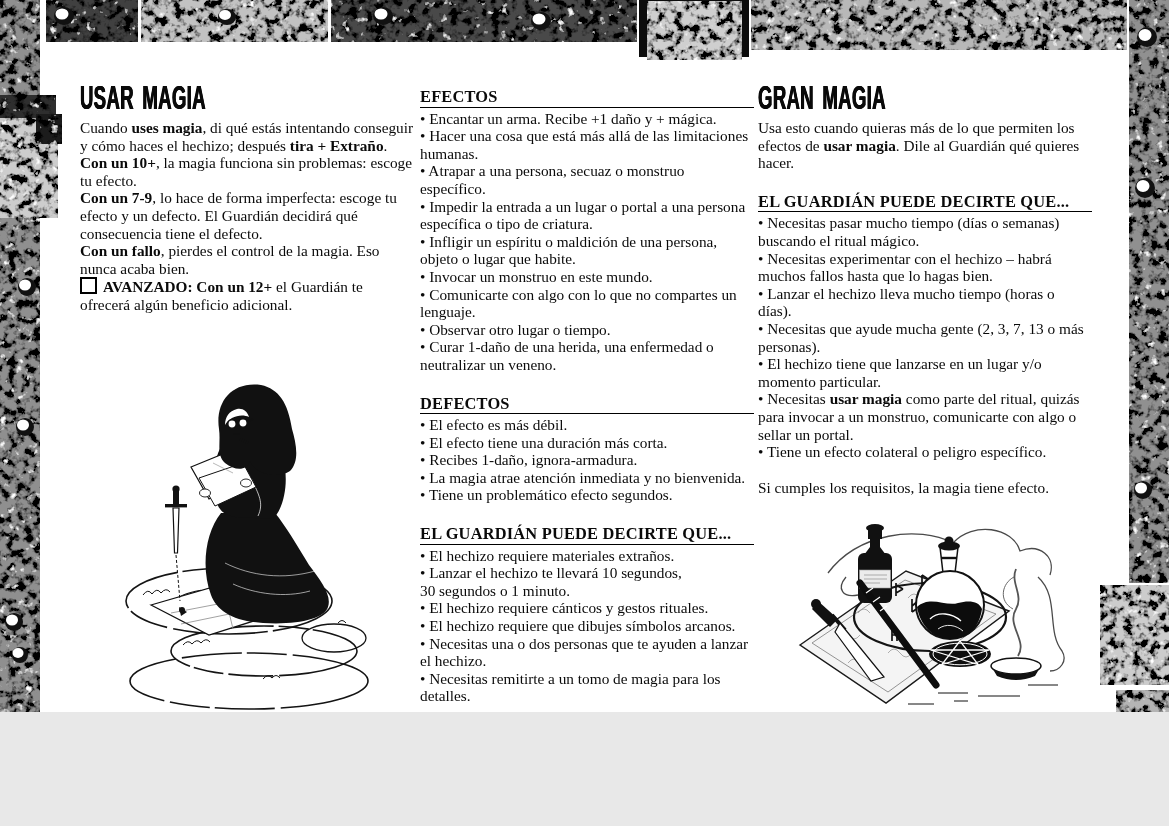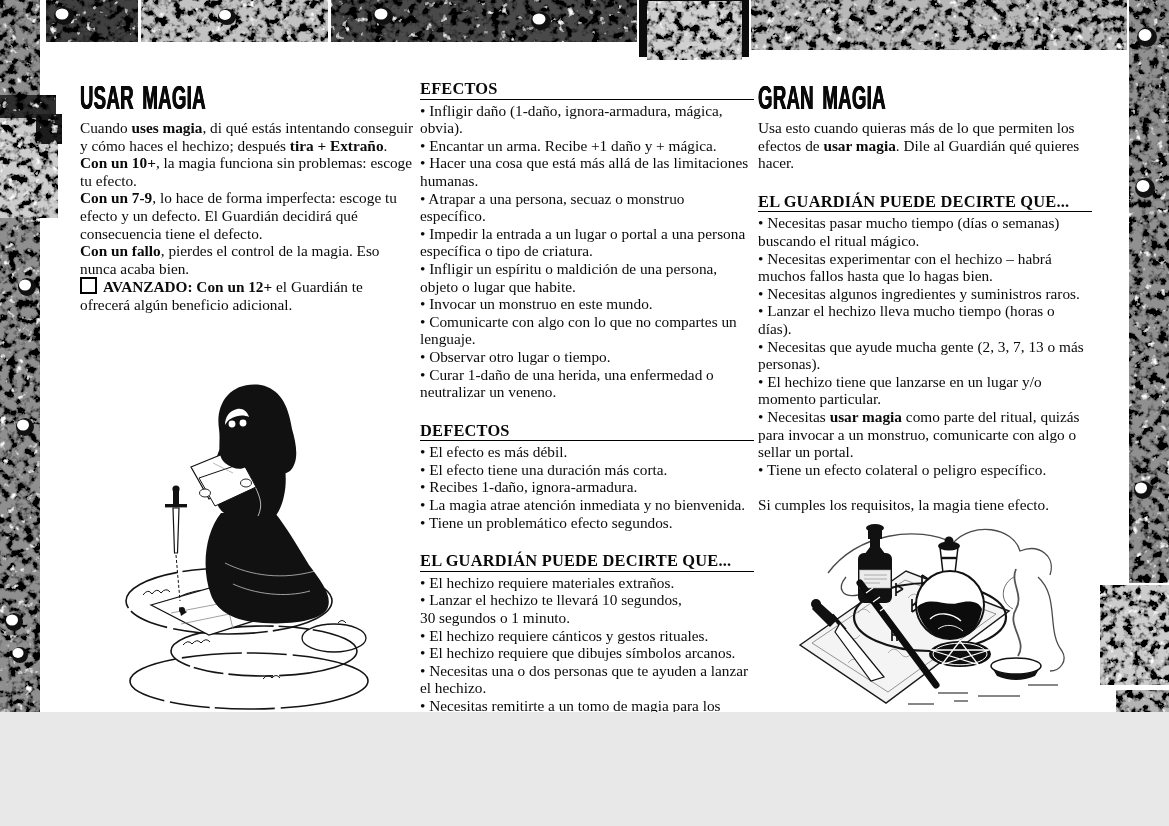--- a/index.html
+++ b/index.html
@@ -7,21 +7,21 @@
         font-family:"Liberation Serif",serif;color:#0a0a0a}
   .col{position:absolute;font-size:15.3px;line-height:17.6px}
   .movetitle{font-family:"Liberation Sans",sans-serif;font-weight:bold;font-size:31px;
         line-height:1.0;white-space:nowrap;letter-spacing:0.5px;word-spacing:5px;
         transform:scale(0.60,1.1);transform-origin:0 60%;margin:0 0 6px 0;
         text-shadow:0.6px 0 0 #000,-0.6px 0 0 #000}
   .para,.li{margin:0}
   .b{font-weight:bold}
   .i{}
   .sec{margin-top:21px}
-  .sec.first{margin-top:4px}
+  .sec.first{margin-top:12px}
   .sechead{font-size:16.4px;font-weight:bold;letter-spacing:0.2px;margin:0 0 2px 0;
         border-bottom:1.6px solid #000;padding-bottom:1px}
   .closing{margin:18px 0 0 0}
   .cbox{display:inline-block;width:13px;height:13px;border:2px solid #000;
         vertical-align:-2px;margin-right:6px}
   .illus{position:absolute}
   .borderlayer{position:absolute;left:0;top:0;z-index:3;pointer-events:none}
   .content{position:relative;z-index:2}
 </style>
 </head>
@@ -94,21 +94,20 @@
           <path d="M120,51 L127,51" stroke="#111" stroke-width="1.6"></path>
           <path d="M127,56 L135,60" stroke="#111" stroke-width="2.4"></path>
         </g>
       </svg>
     </div>
 
     <div class="col" style="left:420px;top:76px;width:334px">
       <div class="sec first">
         <h3 class="sechead">EFECTOS</h3>
         <div>
-            <p class="li"><span>• Infligir daño (1-daño, ignora-armadura, mágica, obvia).</span></p>
             <p class="li"><span>• Encantar un arma. Recibe +1 daño y + mágica.</span></p>
             <p class="li"><span>• Hacer una cosa que está más allá de las limitaciones humanas.</span></p>
             <p class="li"><span>• Atrapar a una persona, secuaz o monstruo específico.</span></p>
             <p class="li"><span>• Impedir la entrada a un lugar o portal a una persona específica o  tipo de criatura.</span></p>
             <p class="li"><span>• Infligir un espíritu o maldición de una persona, objeto o lugar que habite.</span></p>
             <p class="li"><span>• Invocar un monstruo en este mundo.</span></p>
             <p class="li"><span>• Comunicarte con algo con lo que no compartes un lenguaje.</span></p>
             <p class="li"><span>• Observar otro lugar o tiempo.</span></p>
             <p class="li"><span>• Curar 1-daño de una herida, una enfermedad o neutralizar un veneno.</span></p>
           </div>
@@ -137,21 +136,20 @@
     </div>
 
     <div class="col" style="left:758px;top:82px;width:334px">
       <h1 class="movetitle">GRAN MAGIA</h1>
       <p class="para"><span>Usa esto cuando quieras más de lo que permiten los efectos de </span><span class="b">usar magia</span><span>. Dile al Guardián qué quieres hacer.</span></p>
       <div class="sec">
         <h3 class="sechead">EL GUARDIÁN PUEDE DECIRTE QUE...</h3>
         <div>
             <p class="li"><span>• Necesitas pasar mucho tiempo (días o semanas) buscando el ritual mágico.</span></p>
             <p class="li"><span>• Necesitas experimentar con el hechizo – habrá muchos fallos hasta que lo hagas bien.</span></p>
-            <p class="li"><span>• Necesitas algunos ingredientes y suministros raros.</span></p>
             <p class="li"><span>• Lanzar el hechizo lleva mucho tiempo (horas o días).</span></p>
             <p class="li"><span>• Necesitas que ayude mucha gente (2, 3, 7, 13 o más personas).</span></p>
             <p class="li"><span>• El hechizo tiene que lanzarse en un lugar y/o momento particular.</span></p>
             <p class="li"><span>• Necesitas </span><span class="b">usar magia</span><span> como parte del ritual, quizás para invocar a un monstruo, comunicarte con algo o sellar un portal.</span></p>
             <p class="li"><span>• Tiene un efecto colateral o peligro específico.</span></p>
           </div>
       </div>
       <p class="para closing"><span>Si cumples los requisitos, la magia tiene efecto.</span></p>
     </div>
 

